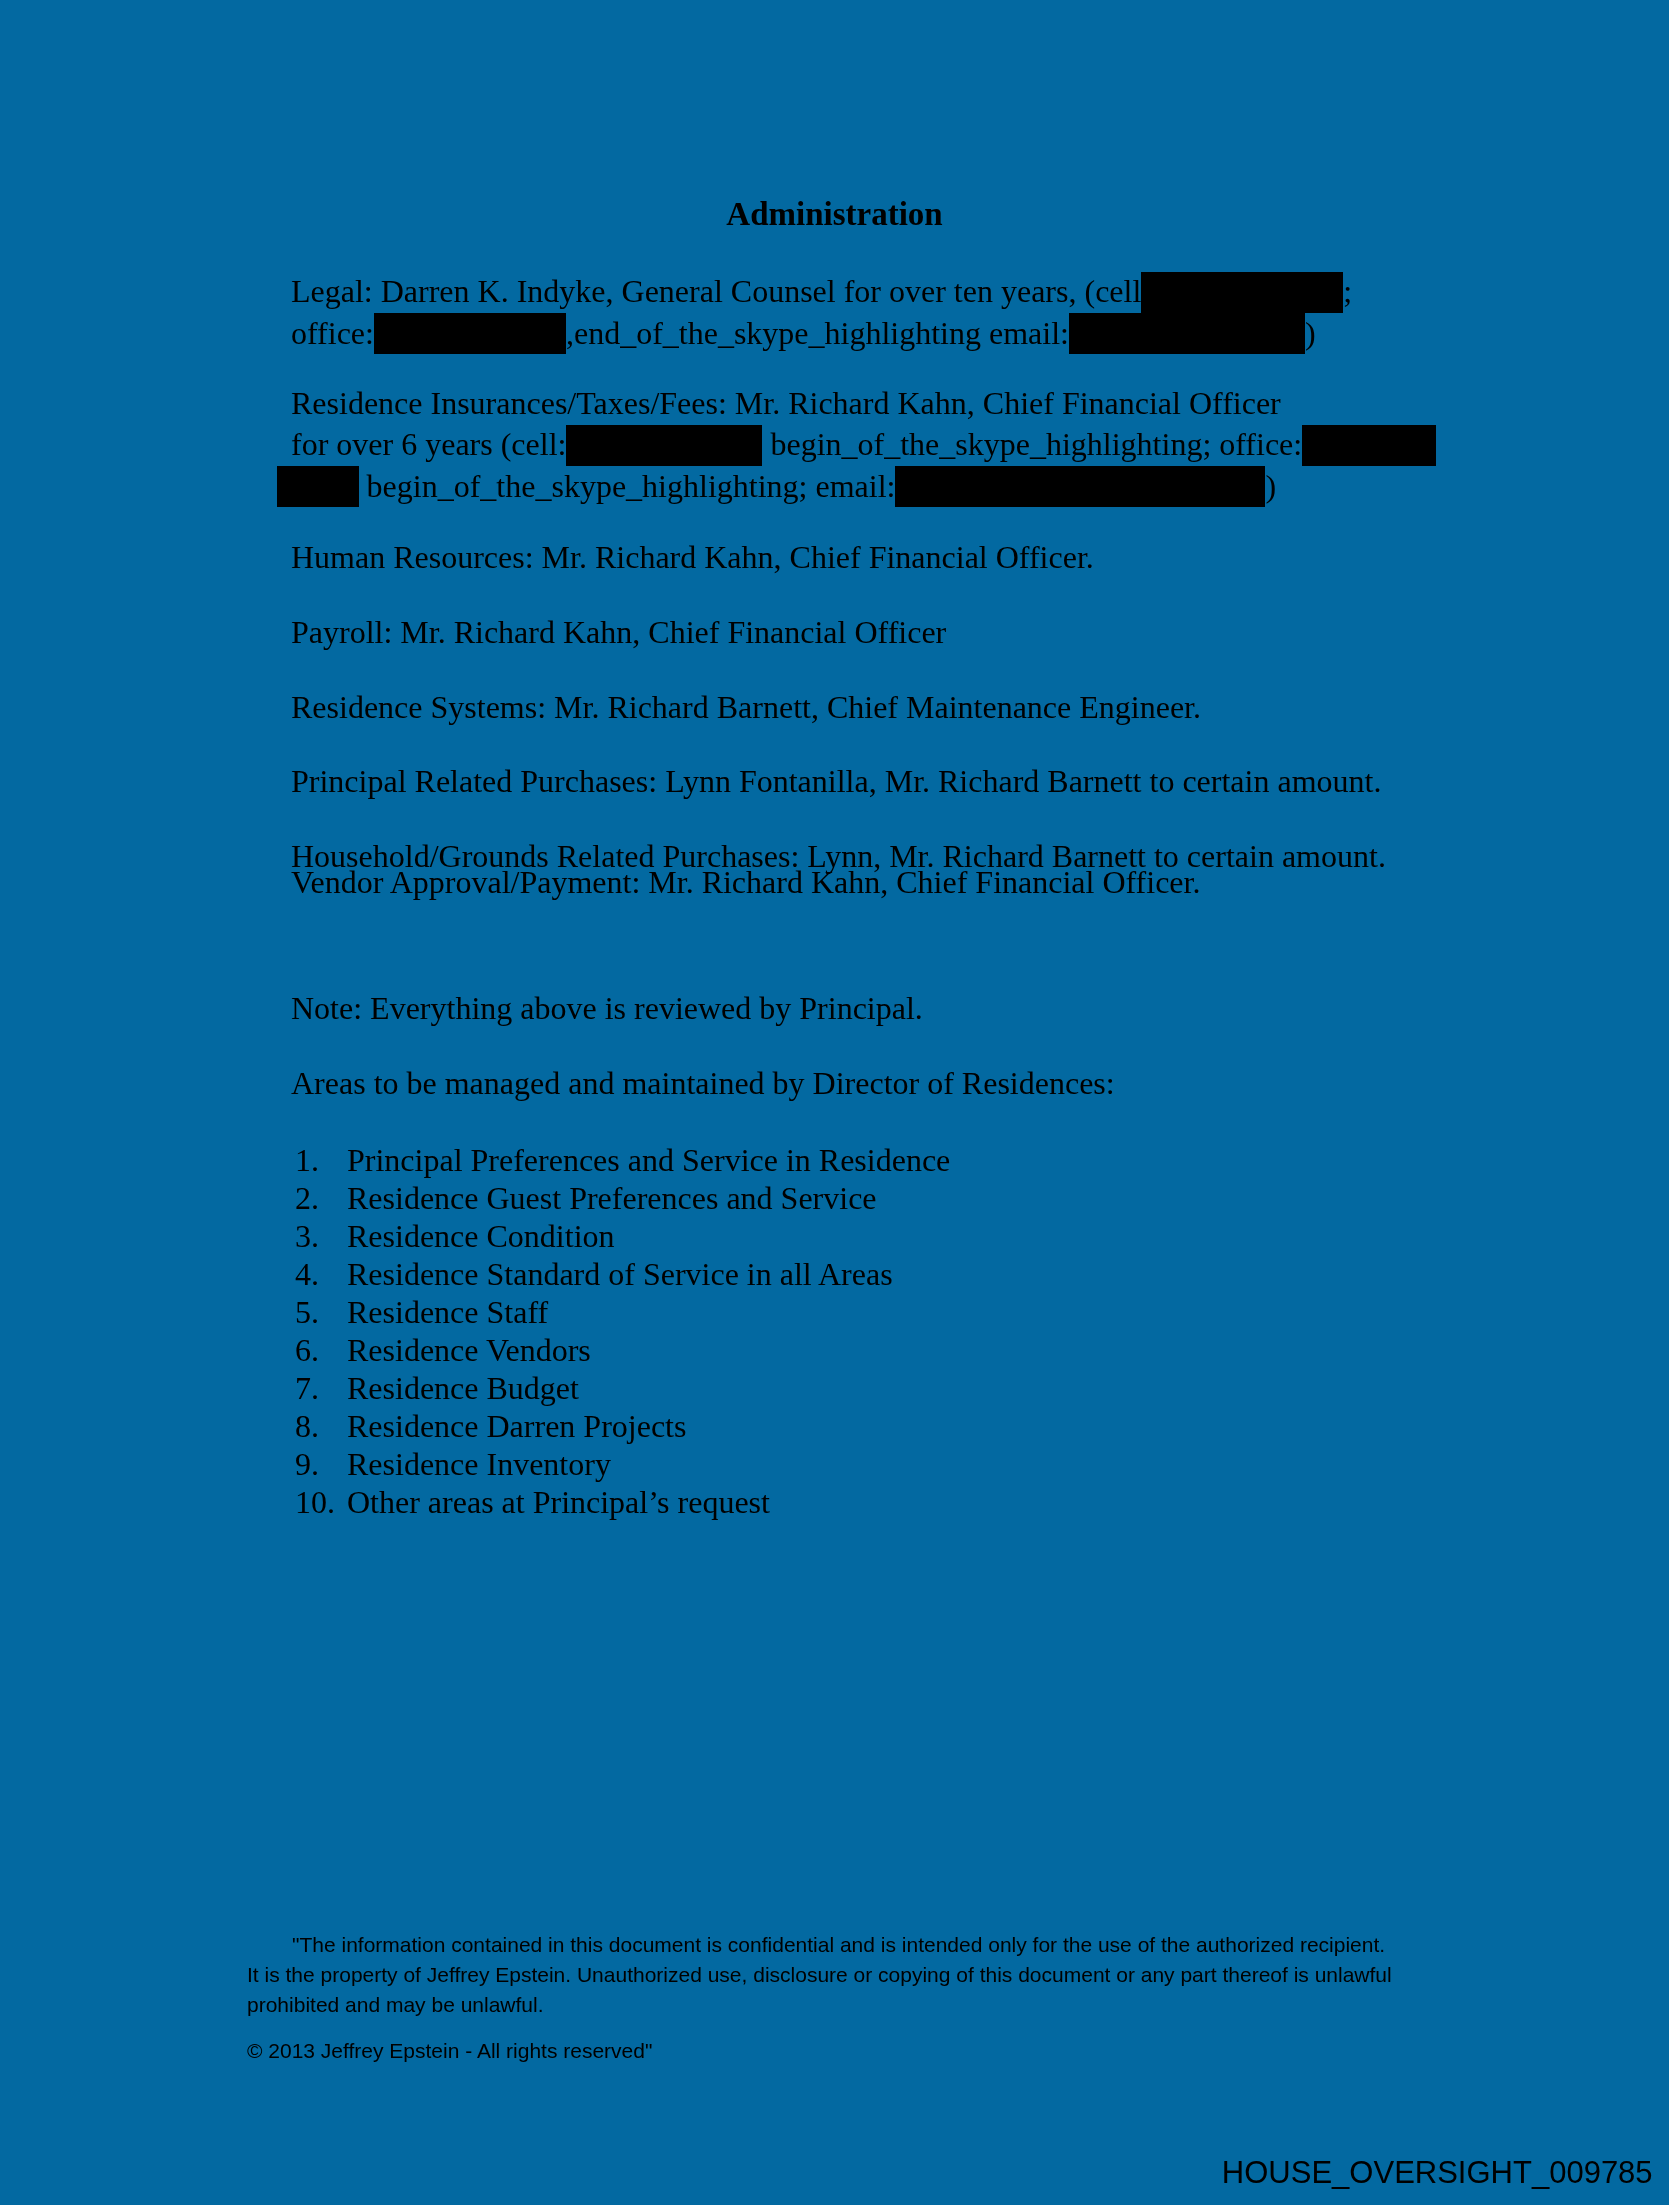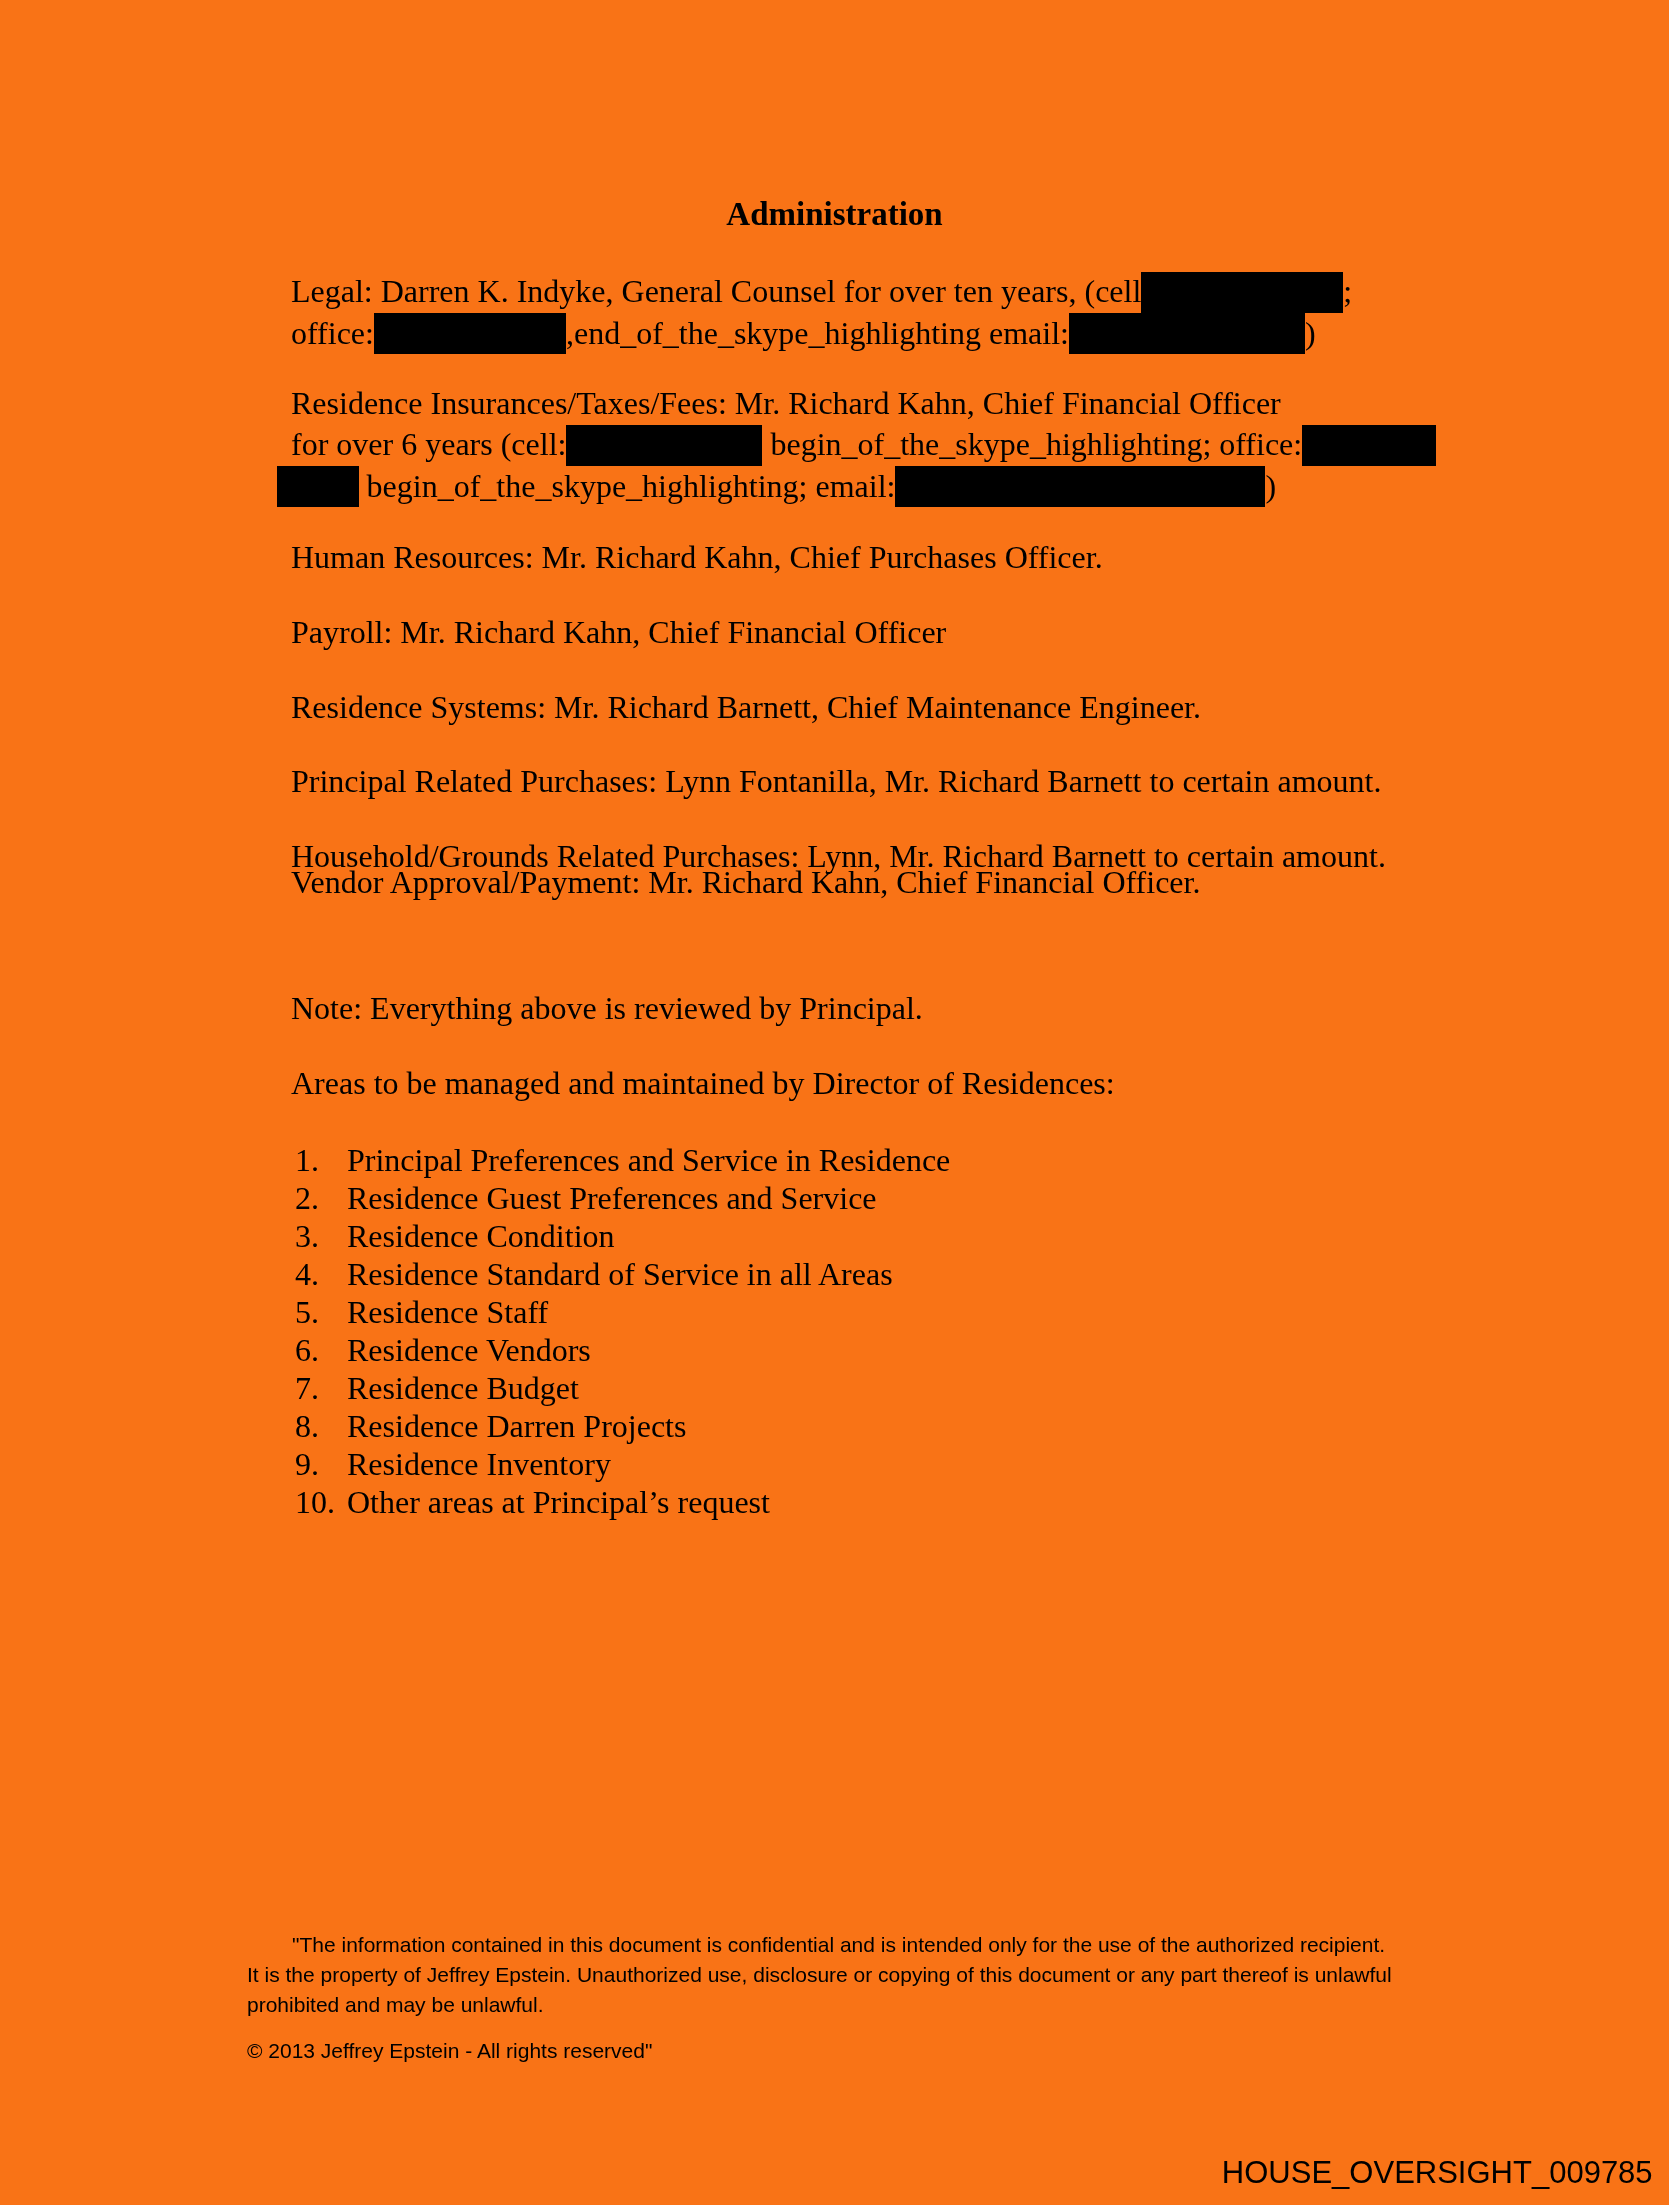--- a/index.html
+++ b/index.html
@@ -4,21 +4,21 @@
 <style>
   html, body {
     margin: 0;
     padding: 0;
     background: #ffffff;
   }
   .page {
     position: relative;
     width: 1669px;
     height: 2205px;
-    background: #f97316;
+    background: #0369a1;
     color: #000000;
     font-family: "Liberation Serif", serif;
     font-size: 32px;
     line-height: 41px;
     overflow: hidden;
   }
   .doc-title {
     position: absolute;
     top: 194px;
     left: 0;
@@ -107,21 +107,21 @@
     <div class="line"><span>office:</span><span class="redact r-p1b"></span><span>,end_of_the_skype_highlighting email:</span><span class="redact r-p1c"></span><span>)</span></div>
   </div>
 
   <div class="block" style="top:383px">
     <div class="line"><span>Residence Insurances/Taxes/Fees: Mr. Richard Kahn, Chief Financial Officer</span></div>
     <div class="line"><span>for over 6 years (cell:</span><span class="redact r-p2a"></span><span> begin_of_the_skype_highlighting; office:</span><span class="redact r-p2b"></span></div>
     <div class="line" style="margin-left:-14.4px"><span class="redact r-p2c"></span><span> begin_of_the_skype_highlighting; email:</span><span class="redact r-p2d"></span><span>)</span></div>
   </div>
 
   <div class="block" style="top:537px">
-    <span>Human Resources: Mr. Richard Kahn, Chief Purchases Officer.</span>
+    <span>Human Resources: Mr. Richard Kahn, Chief Financial Officer.</span>
   </div>
 
   <div class="block" style="top:612px">
     <span>Payroll: Mr. Richard Kahn, Chief Financial Officer</span>
   </div>
 
   <div class="block" style="top:687px">
     <span>Residence Systems: Mr. Richard Barnett, Chief Maintenance Engineer.</span>
   </div>
 

